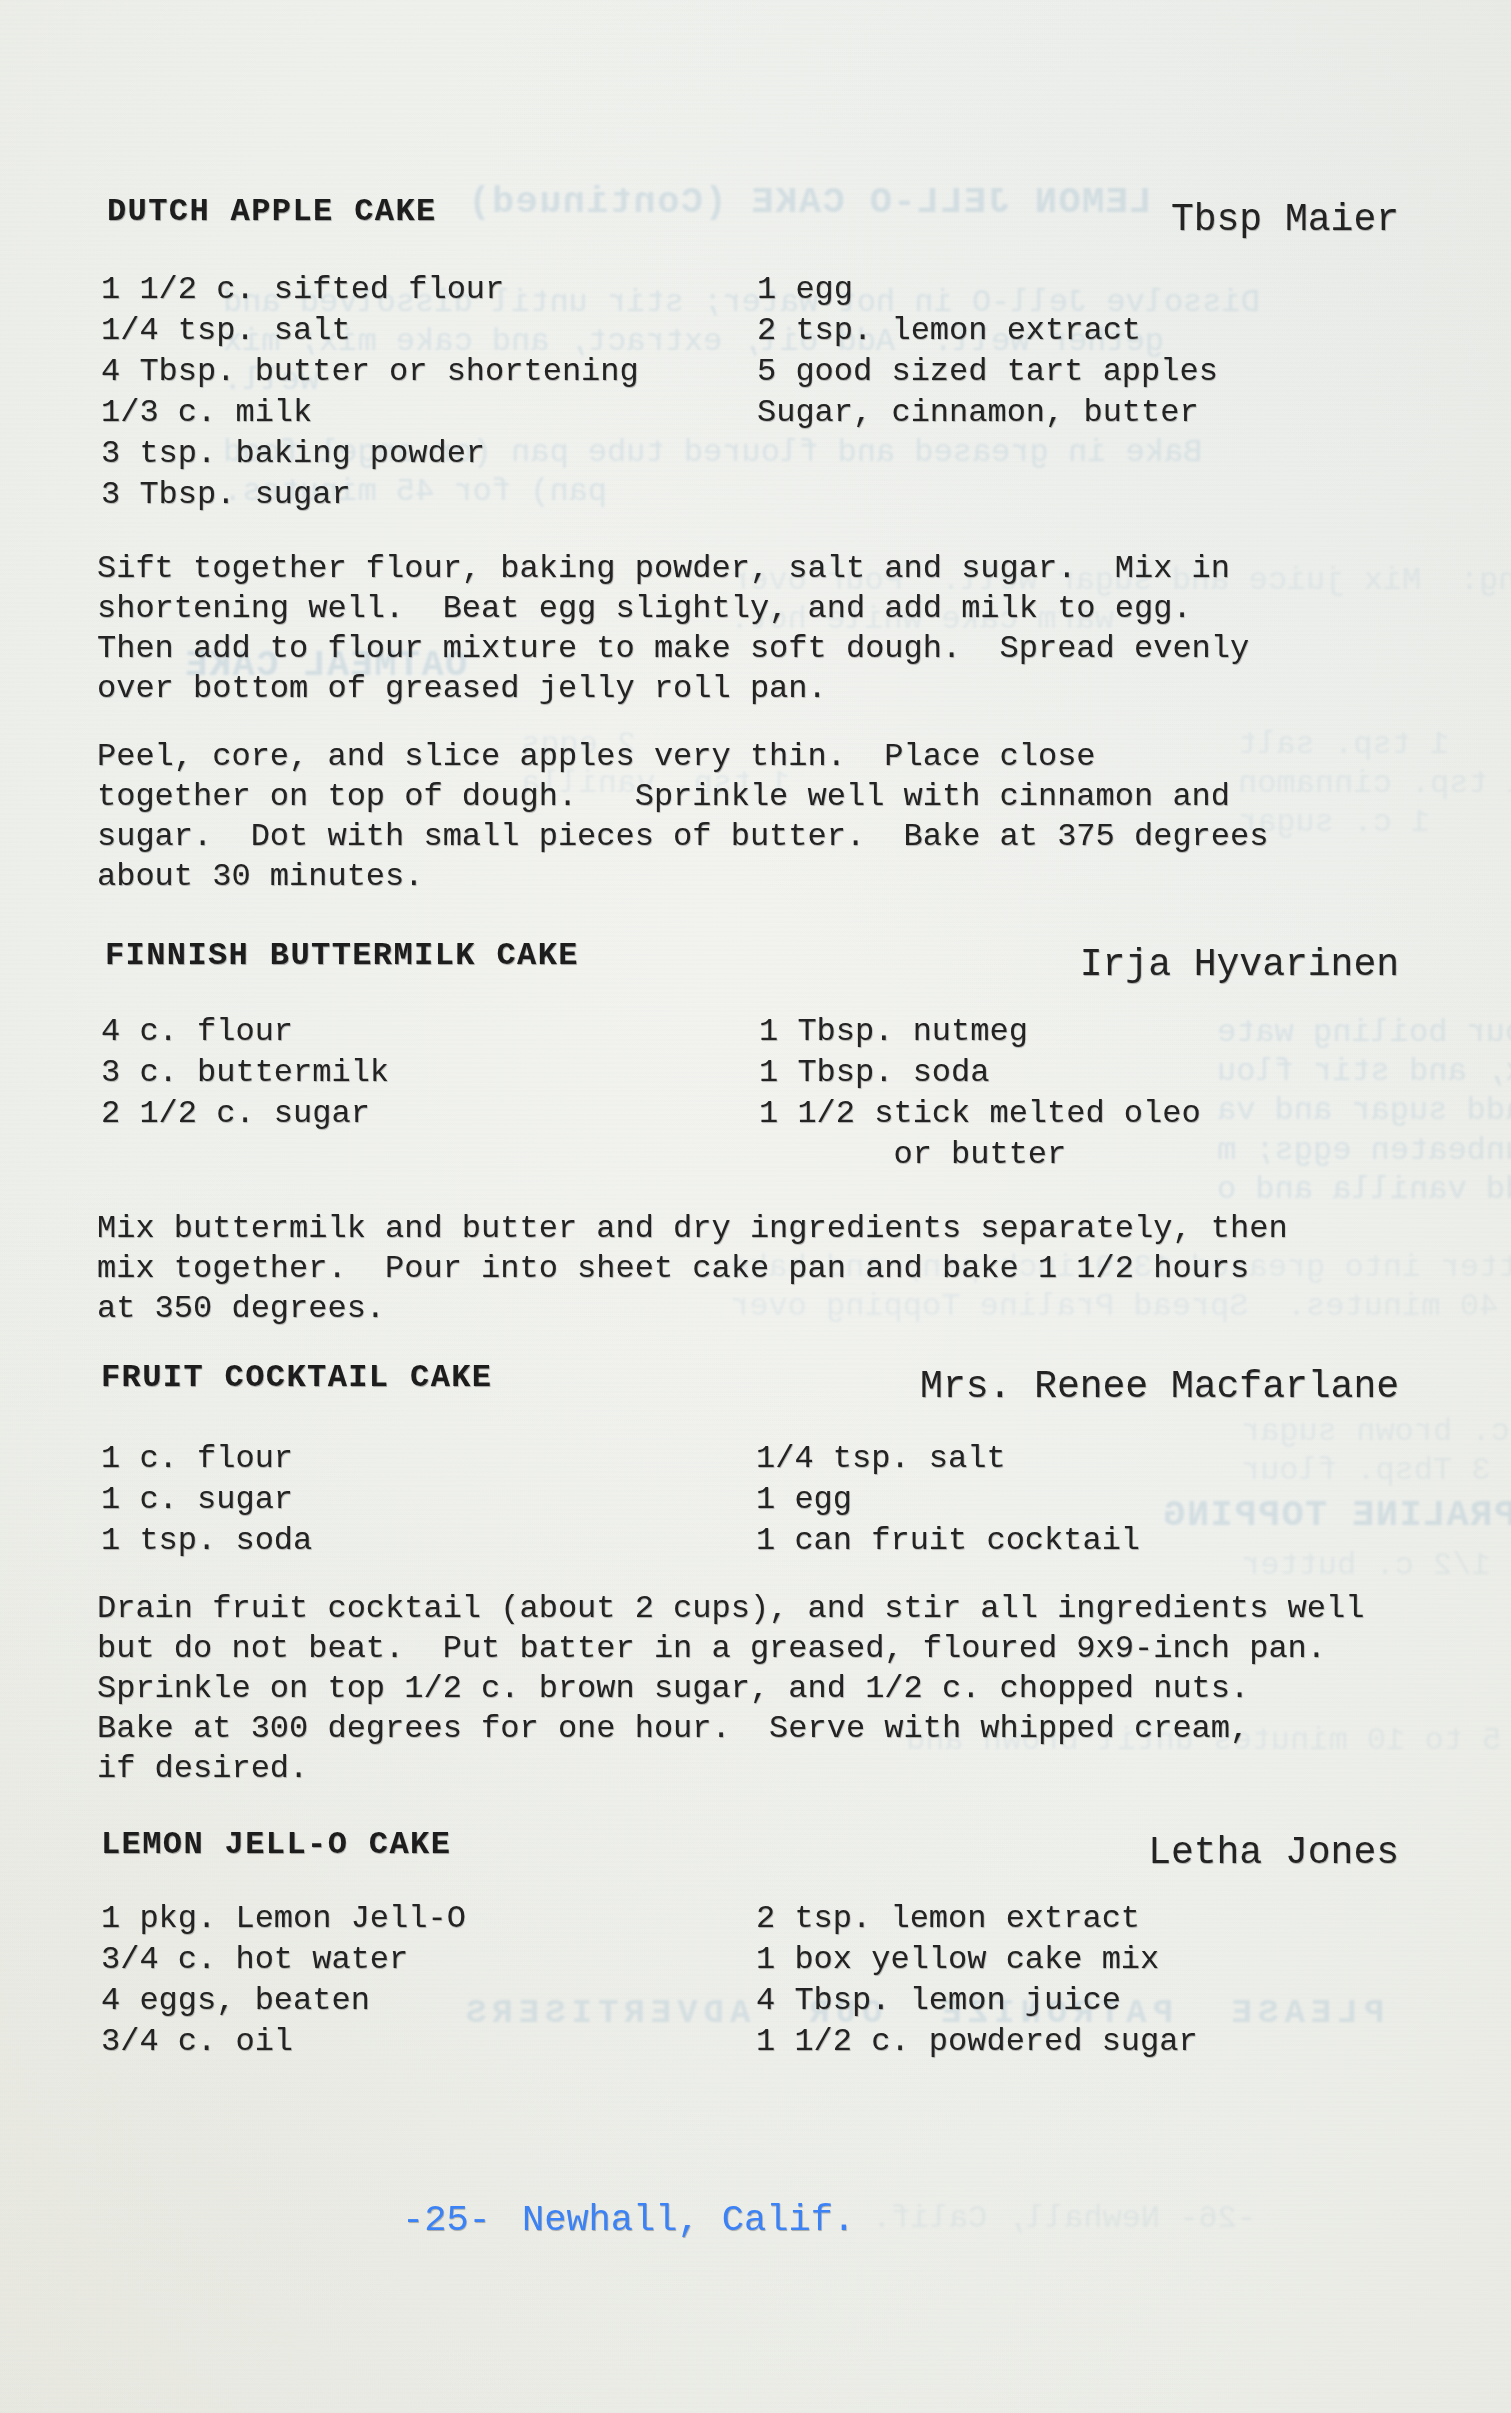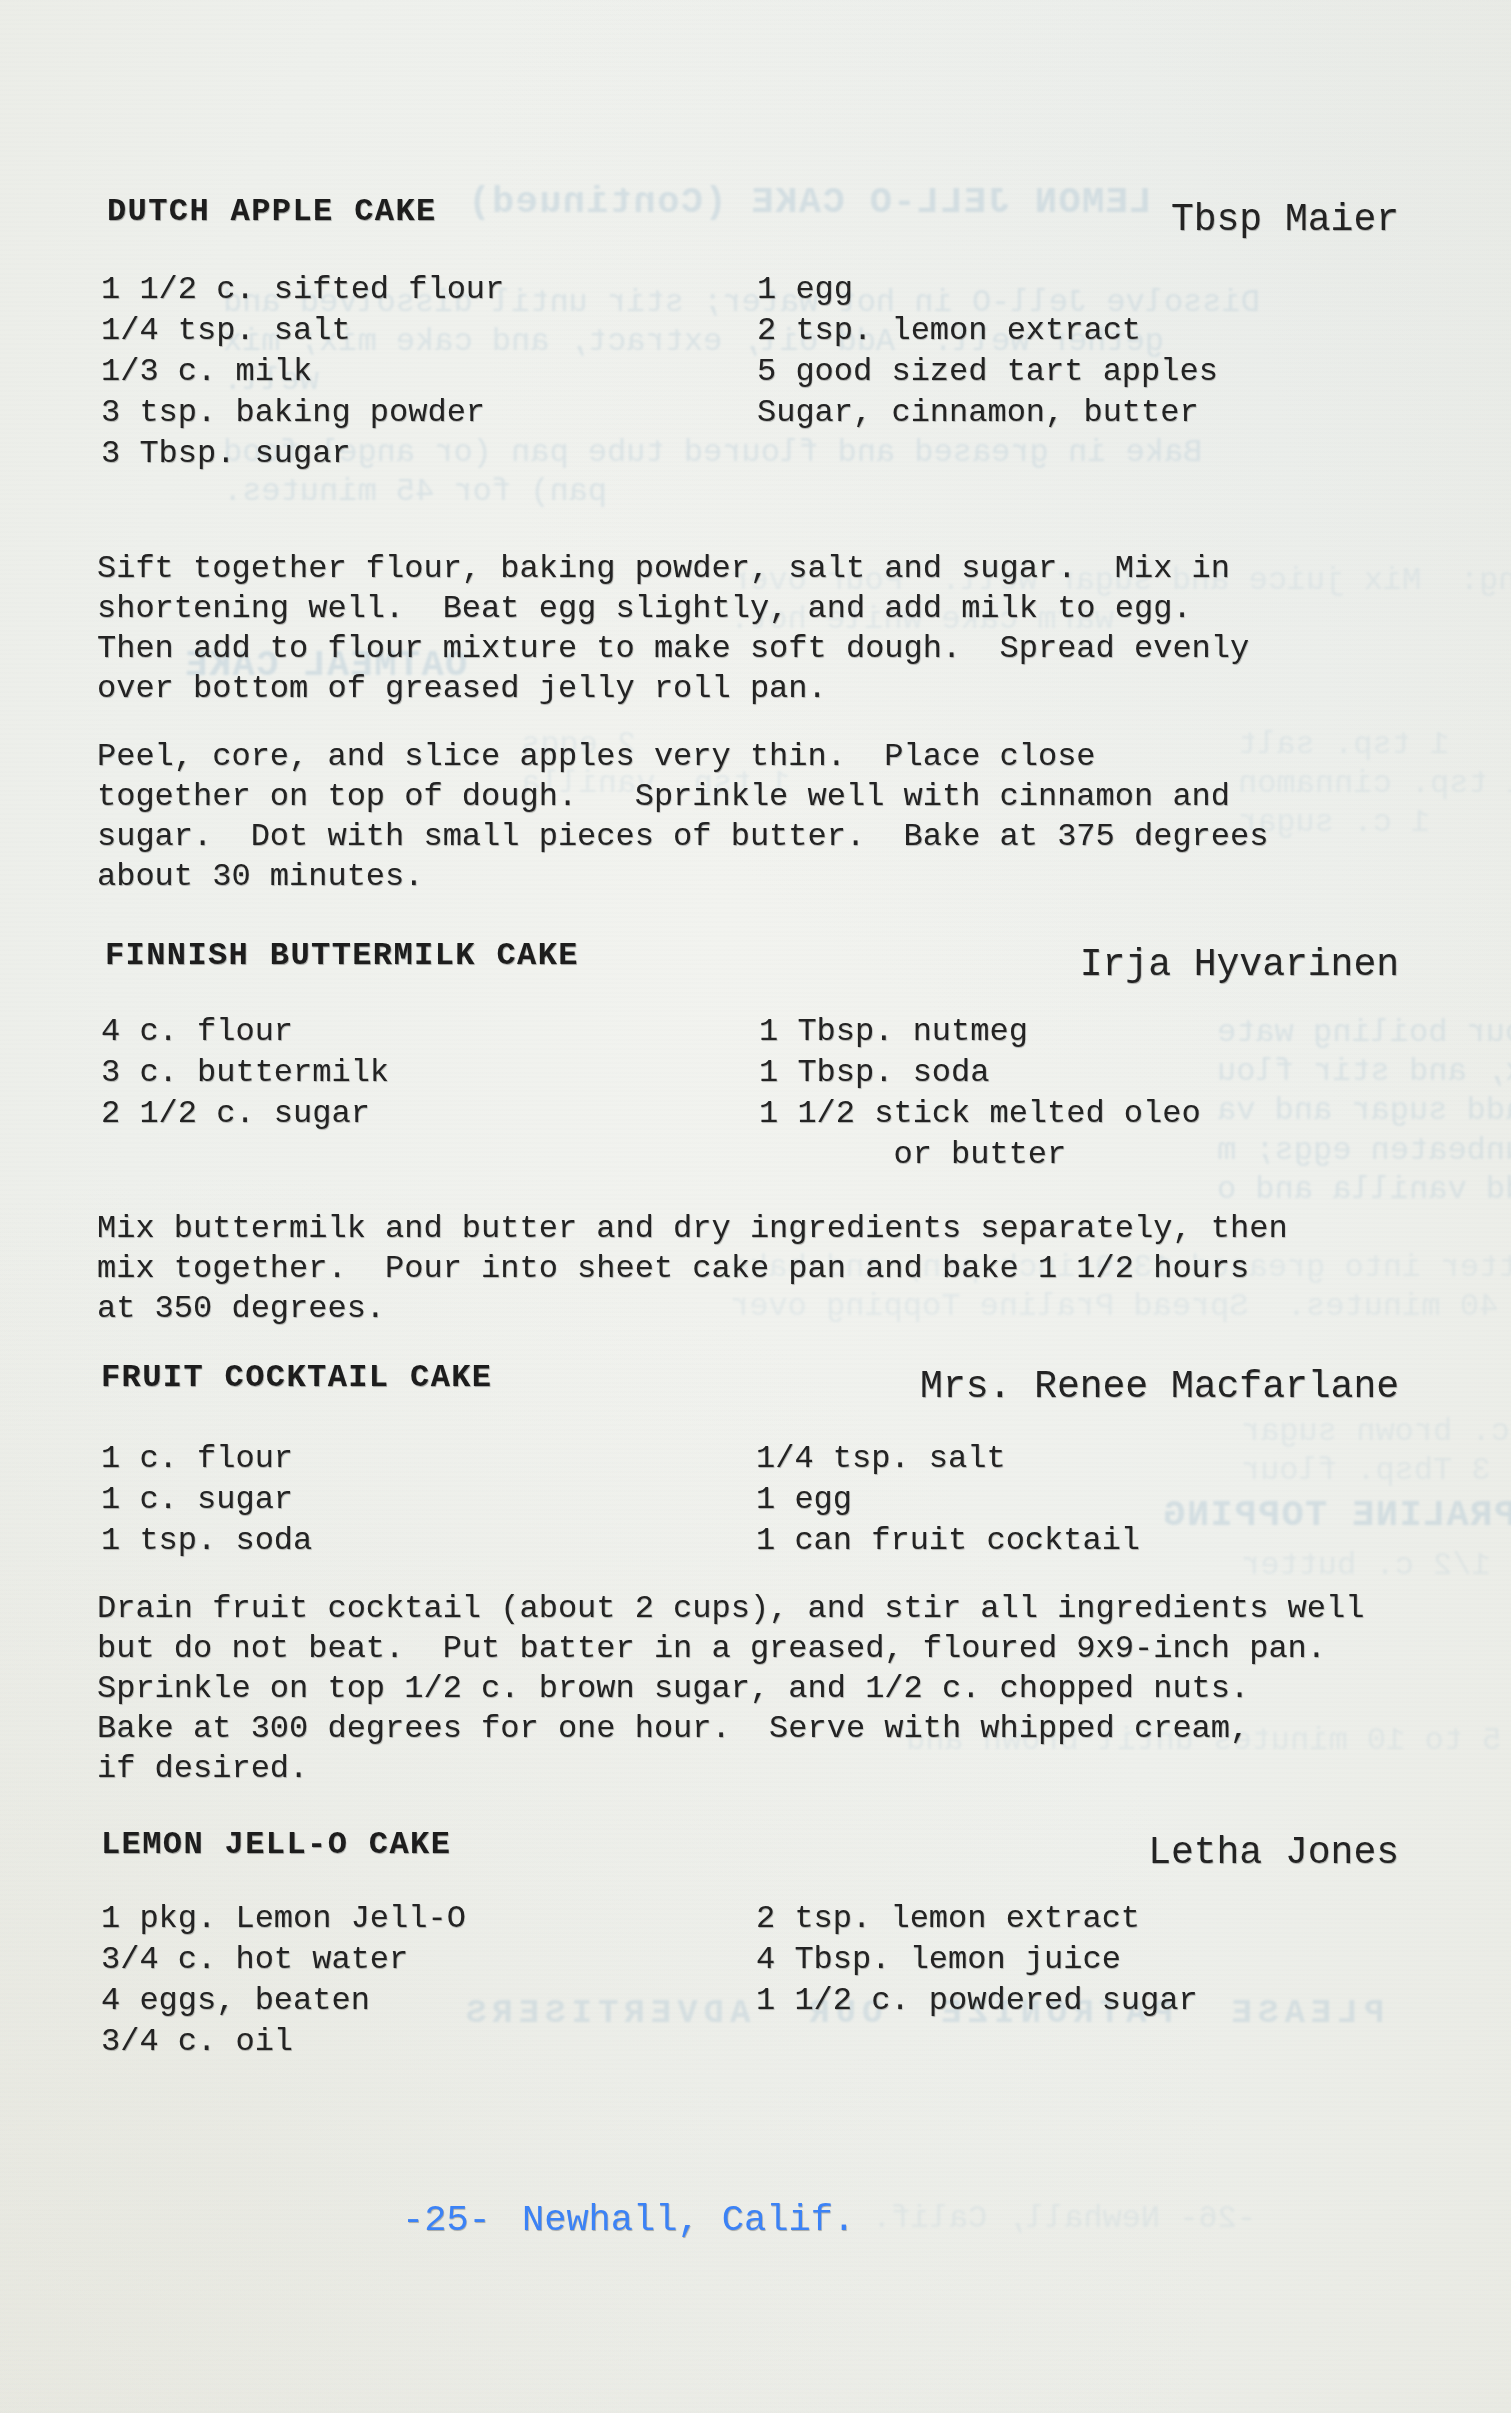--- a/index.html
+++ b/index.html
@@ -81,20 +81,21 @@
   <div class="ghost g-faint" style="top:1721px;left:906px;">hot oven.  Bake 5 to 10 minutes until brown and</div>
   <div class="ghost g-banner" style="top:1994px;left:460px;">PLEASE  PATRONIZE  OUR  ADVERTISERS</div>
   <div class="ghost g-faint" style="top:2199px;left:872px;">-26- Newhall, Calif.</div>
 
   <div class="t title" style="top:193px;left:107px;">DUTCH APPLE CAKE</div>
   <div class="t author" style="top:198px;right:112px;">Tbsp Maier</div>
 
   <div class="col" style="top:269px;left:101px;">
     <div class="ing">1 1/2 c. sifted flour</div>
     <div class="ing">1/4 tsp. salt</div>
+    <div class="ing">4 Tbsp. butter or shortening</div>
     <div class="ing">1/3 c. milk</div>
     <div class="ing">3 tsp. baking powder</div>
     <div class="ing">3 Tbsp. sugar</div>
   </div>
   <div class="col" style="top:269px;left:757px;">
     <div class="ing">1 egg</div>
     <div class="ing">2 tsp. lemon extract</div>
     <div class="ing">5 good sized tart apples</div>
     <div class="ing">Sugar, cinnamon, butter</div>
   </div>
@@ -151,20 +152,21 @@
   <div class="t author" style="top:1831px;right:112px;">Letha Jones</div>
 
   <div class="col" style="top:1898px;left:101px;">
     <div class="ing">1 pkg. Lemon Jell-O</div>
     <div class="ing">3/4 c. hot water</div>
     <div class="ing">4 eggs, beaten</div>
     <div class="ing">3/4 c. oil</div>
   </div>
   <div class="col" style="top:1898px;left:756px;">
     <div class="ing">2 tsp. lemon extract</div>
+    <div class="ing">1 box yellow cake mix</div>
     <div class="ing">4 Tbsp. lemon juice</div>
     <div class="ing">1 1/2 c. powdered sugar</div>
   </div>
 
   <div class="t footer-text" style="top:2199px;left:402px;">-25-</div>
   <div class="t footer-text" style="top:2199px;left:522px;">Newhall, Calif.</div>
 
 </div>
 
 

